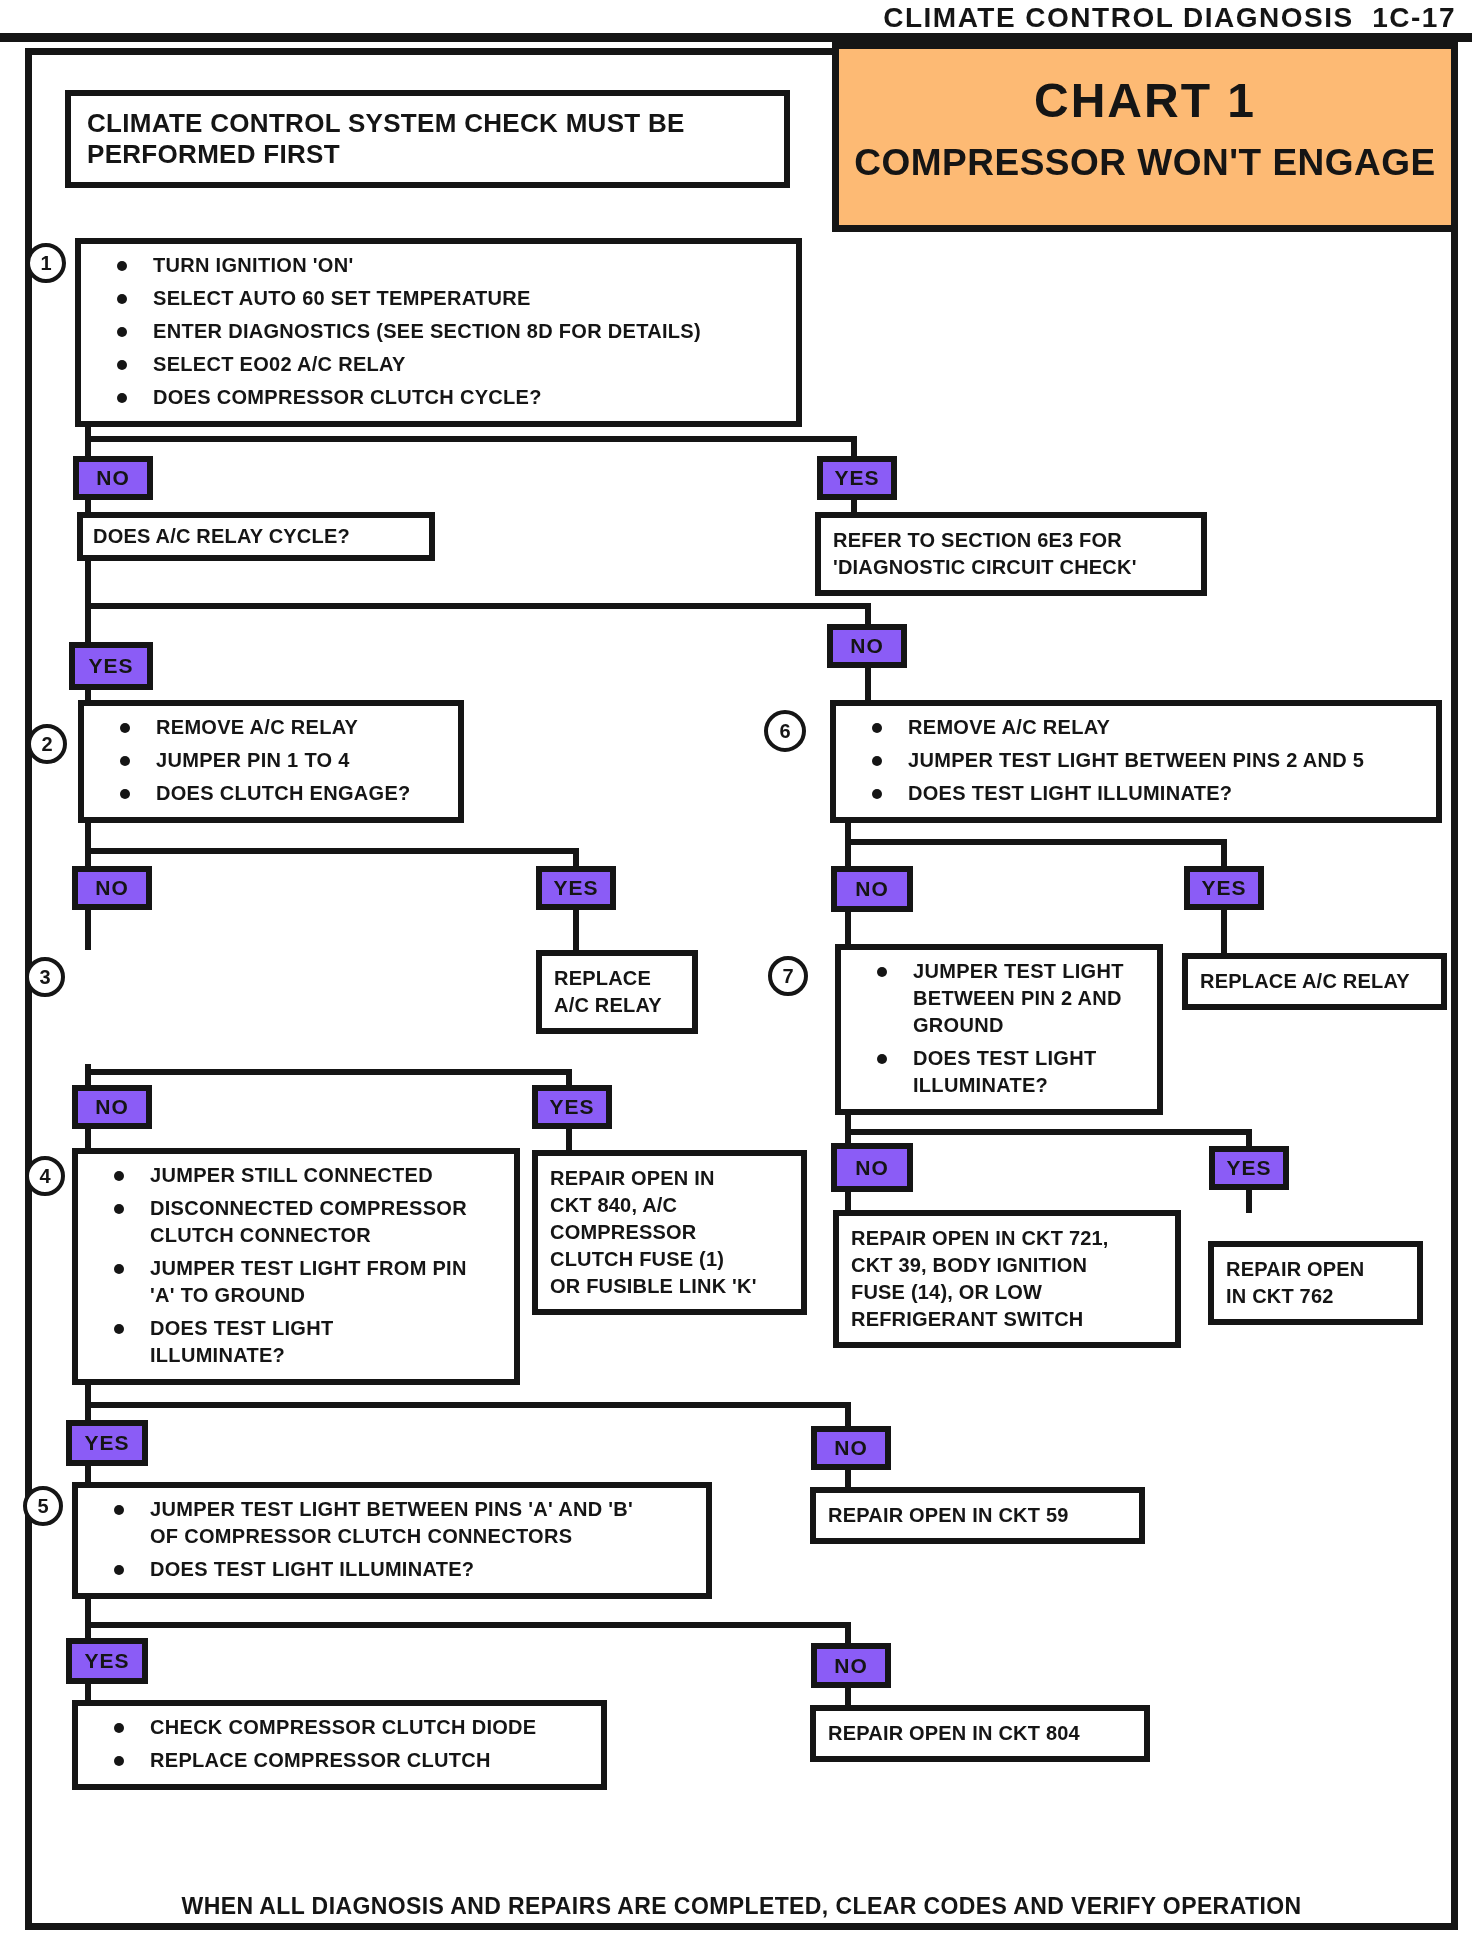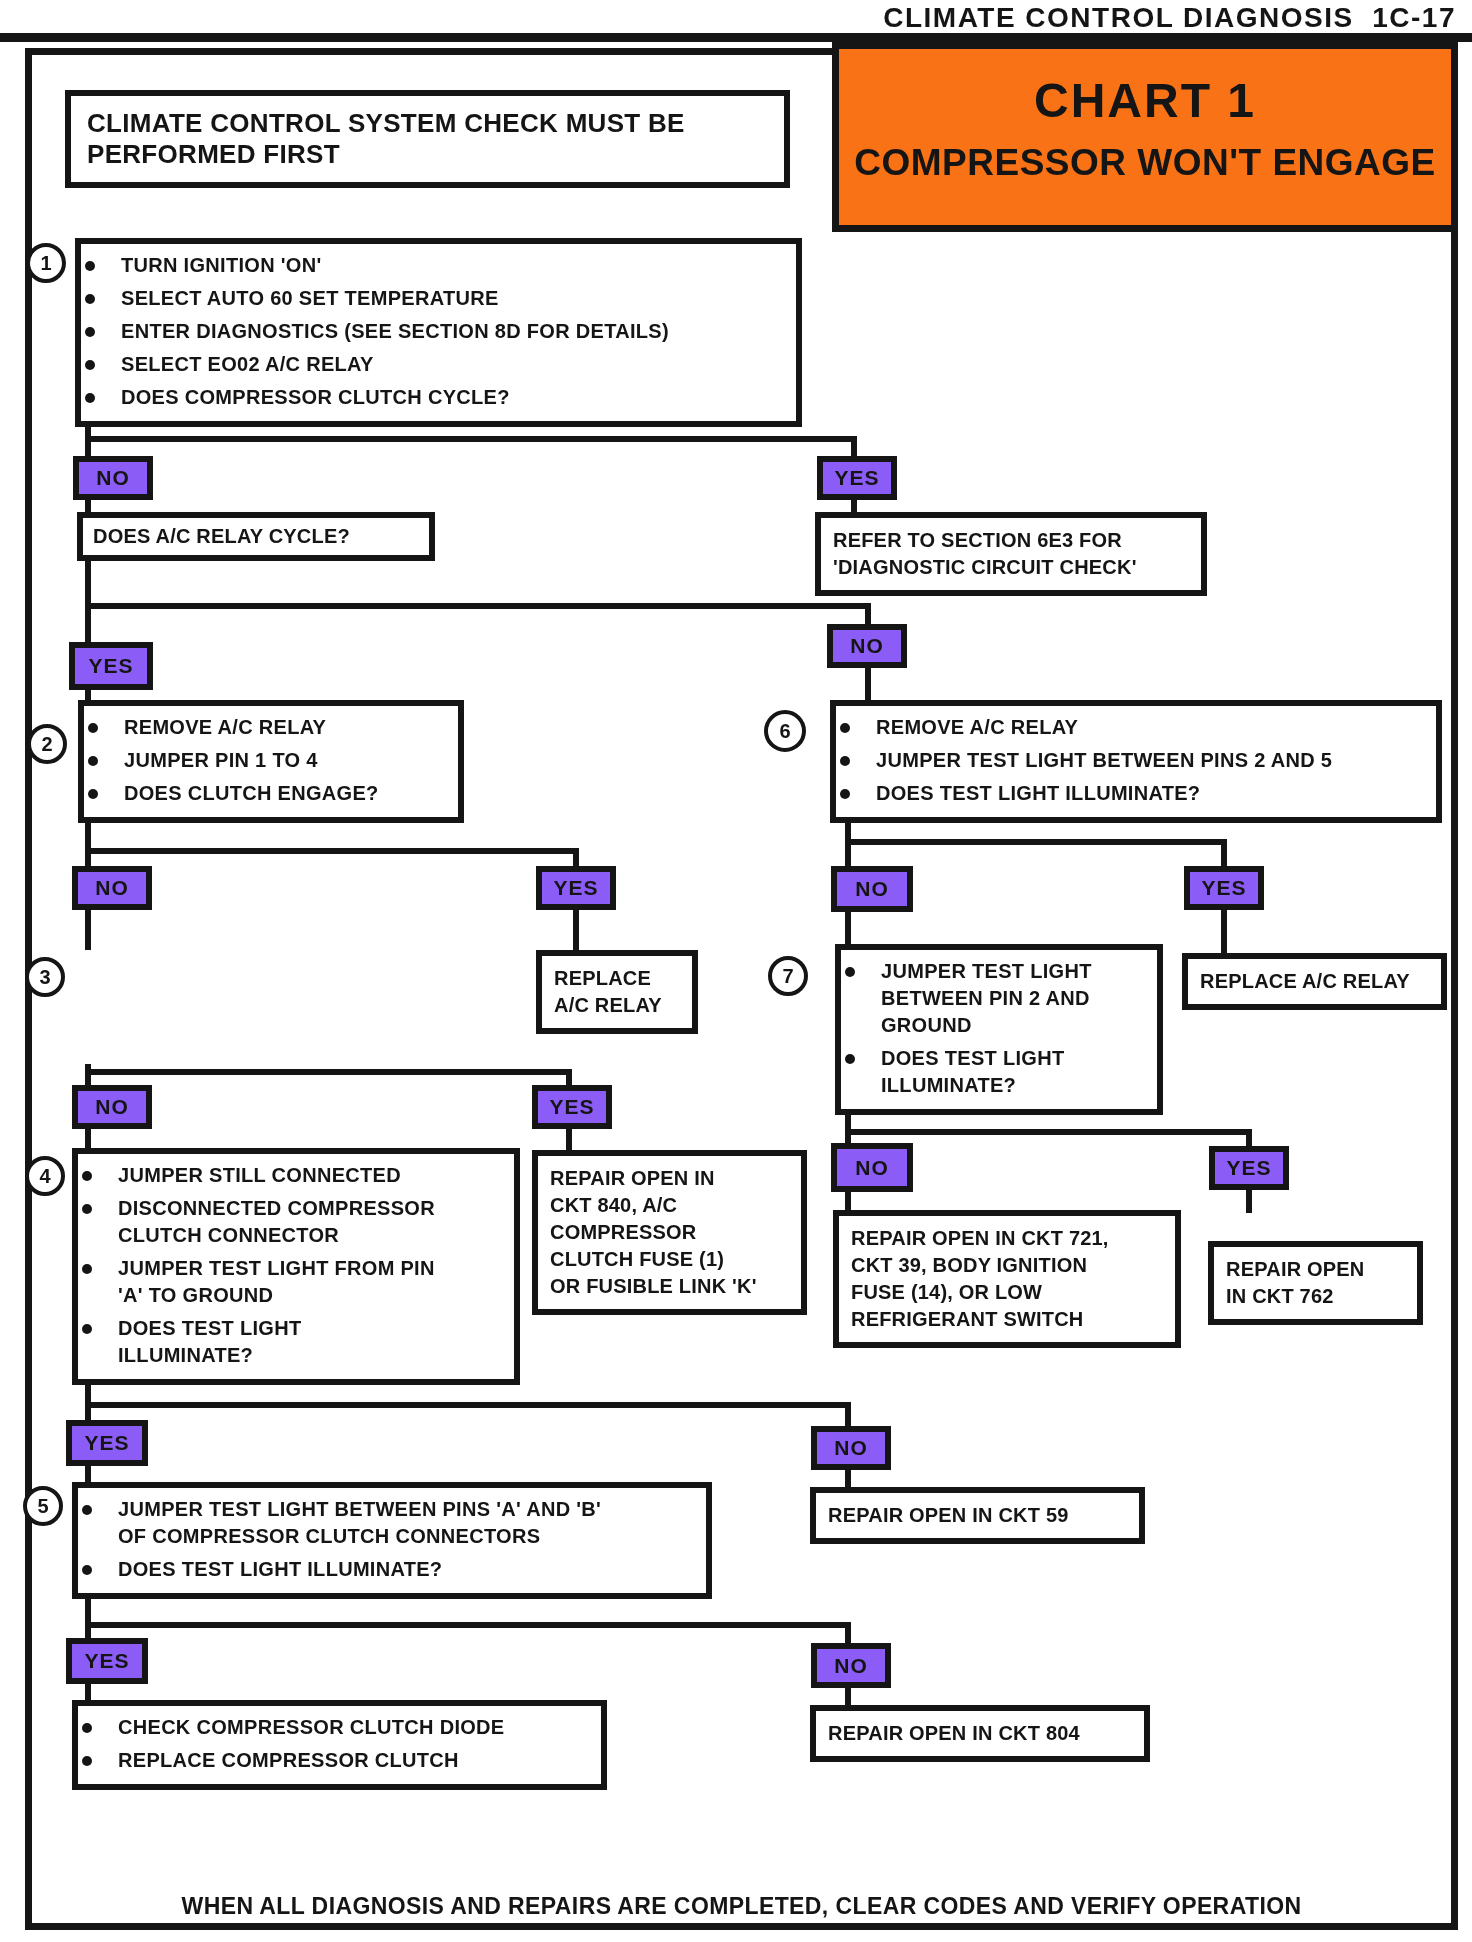--- a/index.html
+++ b/index.html
@@ -7,33 +7,33 @@
   body { font-family:"Liberation Sans","DejaVu Sans",sans-serif; color:var(--ink); }
   #canvas { position:relative; width:1472px; height:1942px; background:#fff; overflow:hidden;border-radius:16px; }
 
   .hdr { position:absolute; top:2px; right:16px; font-size:28px; font-weight:bold;
          letter-spacing:1.5px; white-space:pre; }
   .hrule { position:absolute; left:0; top:33px; width:1472px; height:9px; background:var(--ink); }
   .outer { position:absolute; left:25px; top:48px; width:1433px; height:1882px;
            border:7px solid var(--ink); box-sizing:border-box; }
 
   .chartbox { position:absolute; left:832px; top:42px; width:626px; height:190px;
-              border:7px solid var(--ink); box-sizing:border-box; background:#f97316; text-align:center; }
+              border:7px solid var(--ink); box-sizing:border-box; background:#fdba74; text-align:center; }
   .charttitle { margin-top:24px; font-size:48px; font-weight:bold; letter-spacing:2px; }
   .chartsub { margin-top:14px; font-size:37px; font-weight:bold; letter-spacing:0.5px; }
 
   .precheck { position:absolute; left:65px; top:90px; width:725px; border:6px solid var(--ink);
               box-sizing:border-box; padding:12px 16px; font-size:26px; font-weight:bold;
               line-height:31px; white-space:pre-line; letter-spacing:0.3px; }
 
   .ln { position:absolute; background:var(--ink); }
 
   .sbox { position:absolute; background:#fff; border:6px solid var(--ink); box-sizing:border-box;
           padding:8px 6px 4px 0; }
-  .bullet { display:flex; align-items:flex-start; padding-left:4px; margin-bottom:6px; }
+  .bullet { display:flex; align-items:flex-start; padding-left:36px; margin-bottom:6px; }
   .dot { flex:0 0 auto; width:10px; height:10px; border-radius:50%; background:var(--ink); margin-top:9px; }
   .btxt { margin-left:26px; font-size:20px; font-weight:bold; line-height:27px;
           white-space:pre-line; letter-spacing:0.3px; }
 
   .dec { position:absolute; border:6px solid var(--ink); background:#8b5cf6; box-sizing:border-box;
          display:flex; align-items:center; justify-content:center; font-size:21px; font-weight:bold;
          letter-spacing:1px; }
 
   .tbox { position:absolute; border:6px solid var(--ink); background:#fff; box-sizing:border-box;
           padding:9px 12px; font-size:20px; font-weight:bold; line-height:27px;

